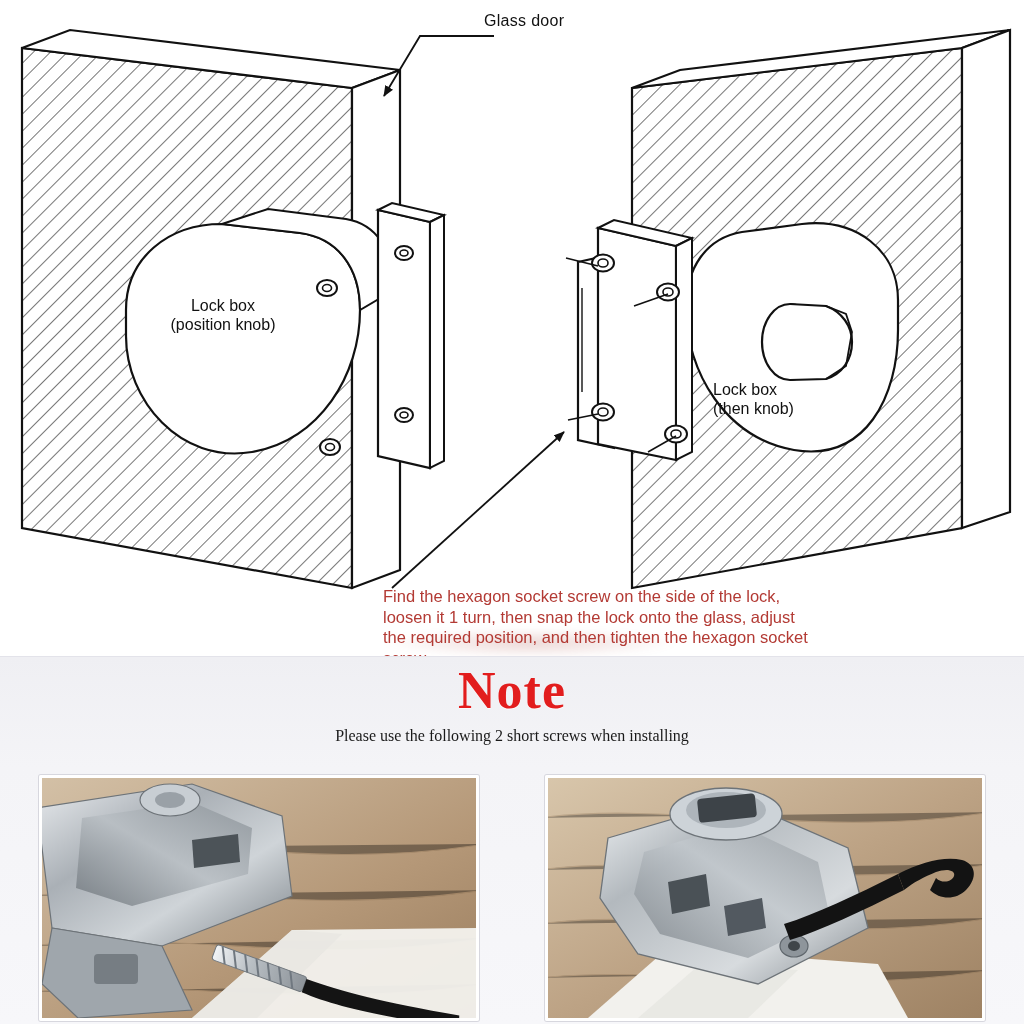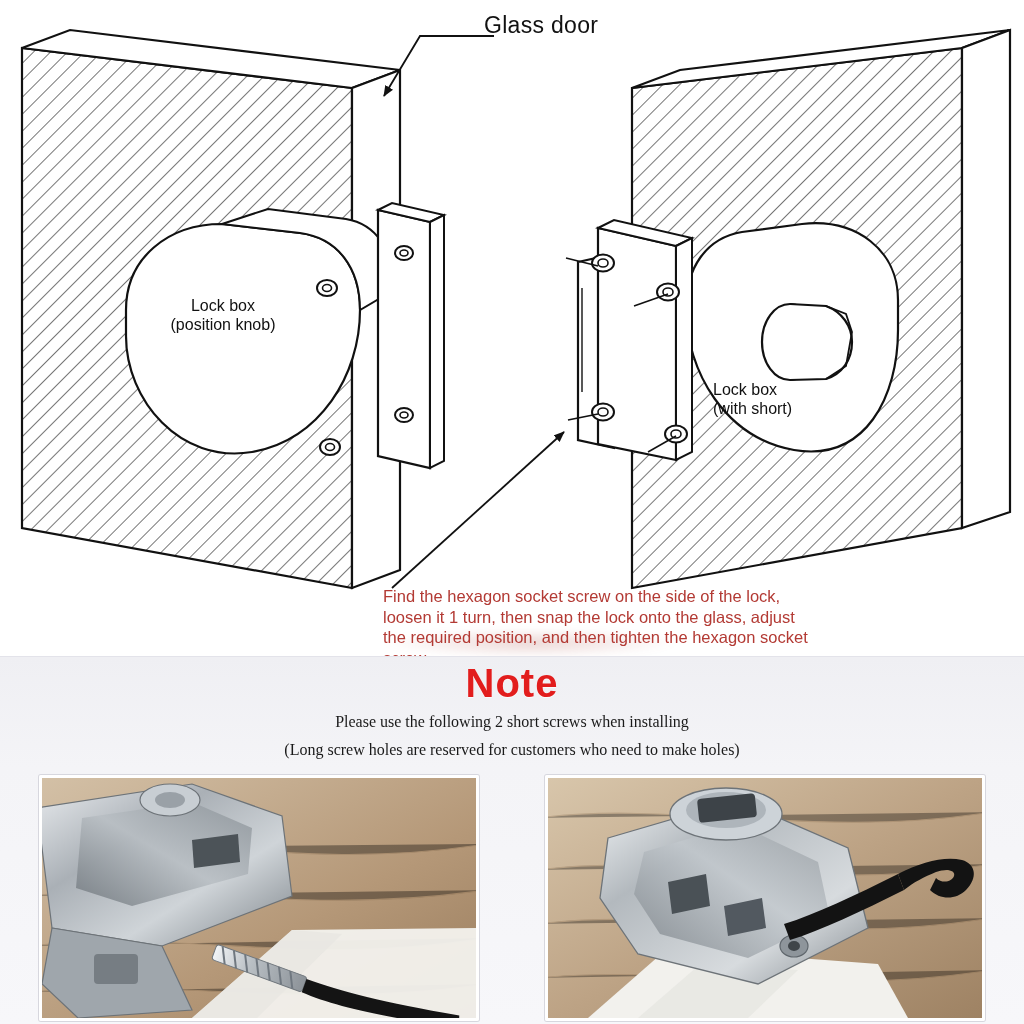--- a/index.html
+++ b/index.html
@@ -38,21 +38,21 @@
 
   .lbl {
     position: absolute;
     font-family: "Liberation Sans", sans-serif;
     color: #111;
     white-space: nowrap;
   }
   #glass-door-label {
     left: 484px;
     top: 12px;
-    font-size: 23px;
+    font-size: 16px;
     letter-spacing: 0.3px;
   }
   #lockbox-without-label {
     left: 143px;
     top: 296px;
     font-size: 16px;
     text-align: center;
     line-height: 19px;
     width: 160px;
   }
@@ -78,26 +78,26 @@
     left: 0;
     top: 656px;
     width: 1024px;
     height: 368px;
     background: linear-gradient(to bottom, #efeff3 0%, #f4f4f7 30%, #f7f7fa 100%);
     border-top: 1px solid #e3e3ea;
   }
   #note-title {
     text-align: center;
     color: #e21d1d;
-    font-size: 40px;
+    font-size: 52px;
     font-weight: bold;
     letter-spacing: 1px;
     margin: 0;
     padding-top: 4px;
-    font-family: Liberation Sans, sans-serif;
+    font-family: Liberation Serif, serif;
     text-shadow: 0 1px 0 rgba(255,255,255,0.7);
   }
   #note-lines {
     text-align: center;
     color: #1a1a1a;
     font-size: 16px;
     line-height: 28px;
     margin-top: 2px;
     font-family: "Liberation Serif", serif;
   }
@@ -246,31 +246,30 @@
 
     <div class="lbl" id="glass-door-label">Glass door</div>
 
     <div class="lbl" id="lockbox-without-label">
       <div>Lock box</div>
       <div>(position knob)</div>
     </div>
 
     <div class="lbl" id="lockbox-with-label">
       <div>Lock box</div>
-      <div>(with short)</div>
+      <div>(then knob)</div>
     </div>
 
     <div class="lbl" id="instruction-text">Find the hexagon socket screw on the side of the lock, loosen it 1 turn, then snap the lock onto the glass, adjust the required position, and then tighten the hexagon socket screw.</div>
   </div>
 
   <div id="note-area">
     <div id="note-title">Note</div>
     <div id="note-lines">
       <div>Please use the following 2 short screws when installing</div>
-      <div>(Long screw holes are reserved for customers who need to make holes)</div>
     </div>
 
     <div id="photos">
 
       <div class="photo">
         <svg width="434" height="240" viewBox="0 0 434 240">
           <defs>
             <linearGradient id="woodL" x1="0" y1="0" x2="1" y2="1">
               <stop offset="0%" stop-color="#cbb79c"></stop>
               <stop offset="55%" stop-color="#b9a punkt"></stop>

